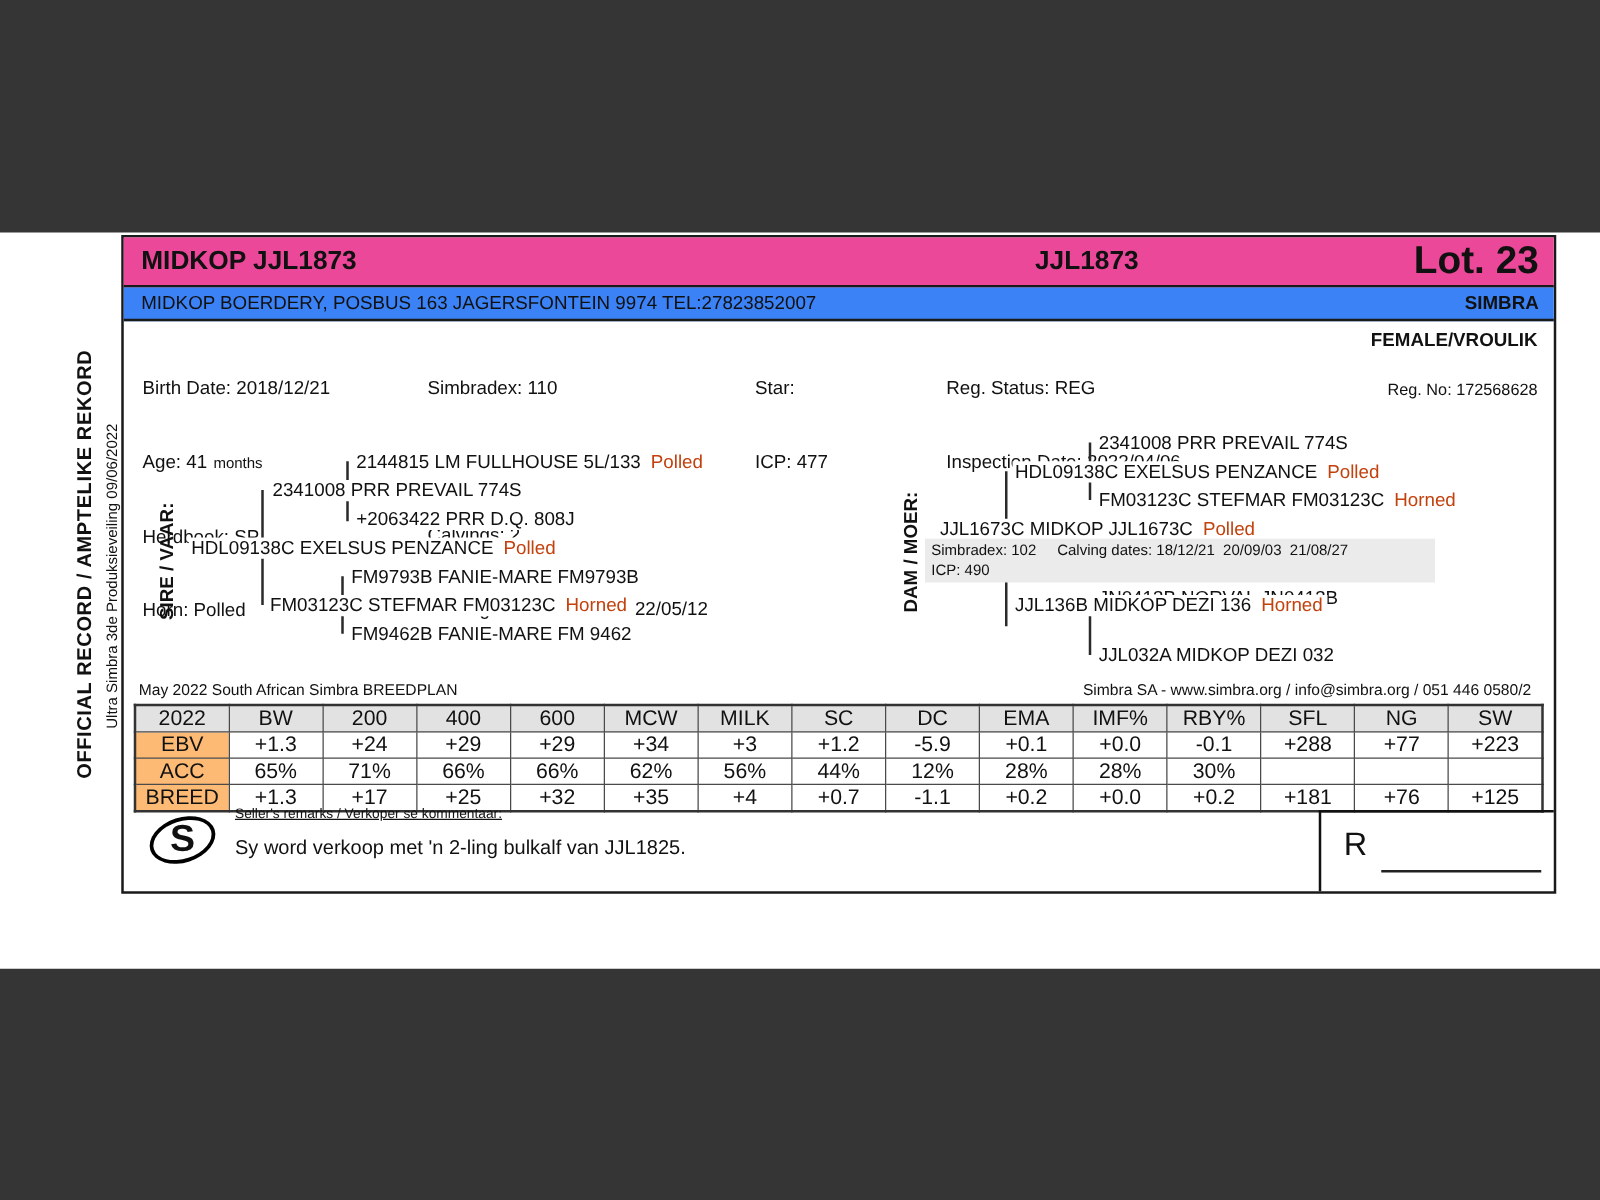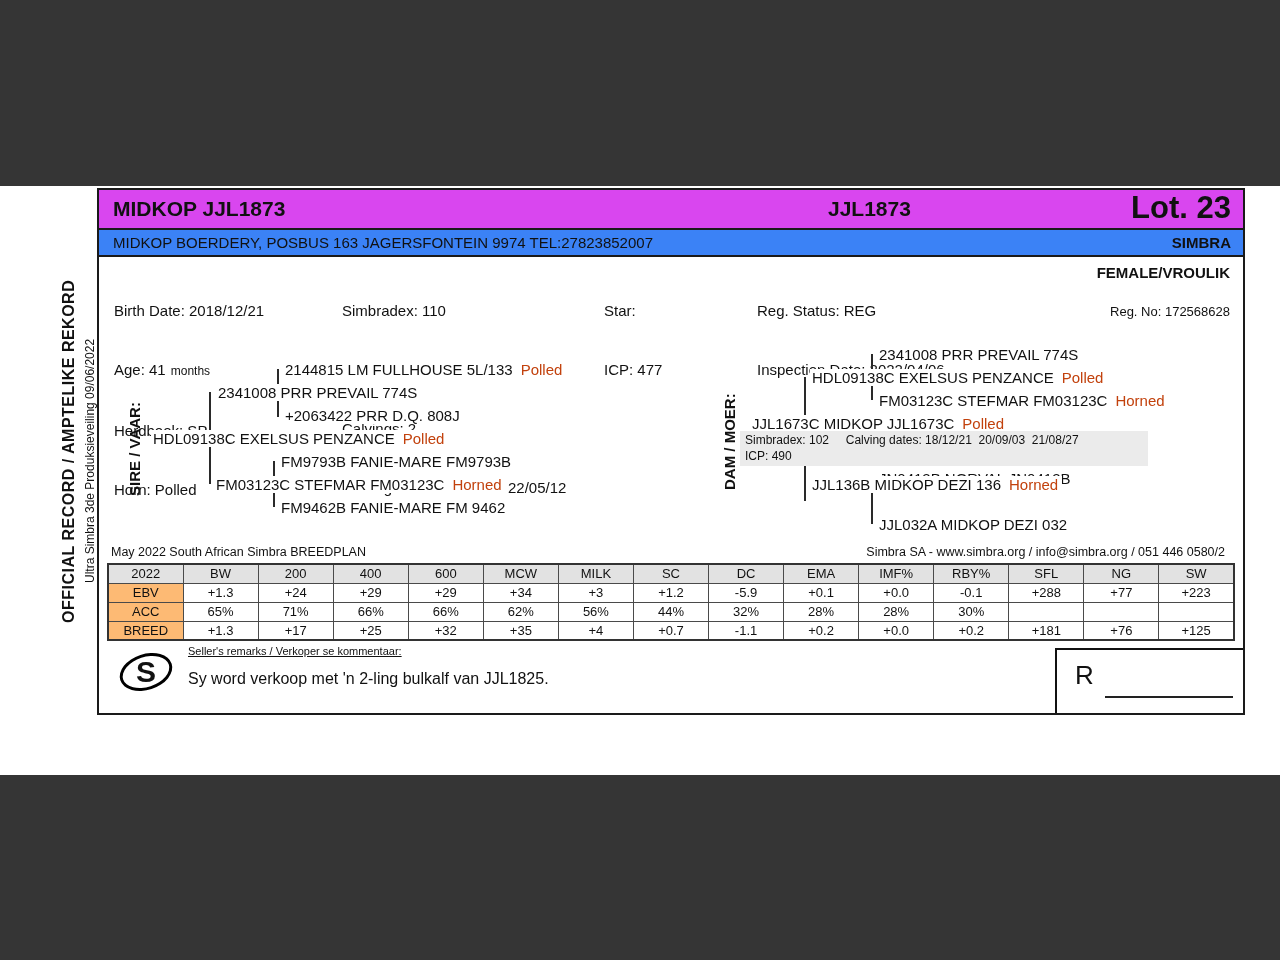--- a/index.html
+++ b/index.html
@@ -13,21 +13,21 @@
   
   .side-text { position:absolute; writing-mode:vertical-rl; transform:rotate(180deg);
                display:flex; align-items:center; justify-content:center; white-space:nowrap; }
   .side-official { left:58px; top:268px; height:366px; width:22px; font-size:16px; font-weight:bold; letter-spacing:0.5px; }
   .side-sale { left:82px; top:288px; height:346px; width:15px; font-size:12px; }
 
   
   .card { position:absolute; left:97px; top:188px; width:1148px; height:527px;
           background:#ffffff; border:2px solid #1a1a1a; }
 
-  .title-row { position:absolute; left:0; top:0; width:100%; height:40px; background:#d946ef; border-bottom:2px solid #1a1a1a; }
+  .title-row { position:absolute; left:0; top:0; width:100%; height:40px; background:#ec4899; border-bottom:2px solid #1a1a1a; }
   .animal-name { position:absolute; left:14px; top:0; line-height:38px; font-size:21px; font-weight:bold; }
   .tag-number  { position:absolute; left:729px; top:0; line-height:38px; font-size:21px; font-weight:bold; }
   .lot         { position:absolute; right:12px; top:-2px; line-height:40px; font-size:31px; font-weight:bold; }
 
   .addr-row { position:absolute; left:0; top:40px; width:100%; height:27px; background:#3b82f6; border-bottom:2px solid #1a1a1a; }
   .addr  { position:absolute; left:14px; line-height:25px; font-size:15px; }
   .breed { position:absolute; right:12px; line-height:25px; font-size:15px; font-weight:bold; }
 
   .info-col { position:absolute; top:72px; font-size:15px; line-height:19.6px; white-space:pre; }
   .col1 { left:15px; } .col2 { left:243px; } .col3 { left:505px; } .col4 { left:658px; }
@@ -62,21 +62,21 @@
 
   .dam-band { position:absolute; left:641px; top:241px; width:408px; height:35px;
               background:#ebebeb; z-index:2; font-size:12px;padding-left:30px; }
   .dam-band .bl1 { position:absolute; left:5px; top:2px; white-space:pre; }
   .dam-band .bl2 { position:absolute; left:5px; top:18px; white-space:pre; }
 
   
   .bp-caption-left  { position:absolute; left:12px;  top:355px; font-size:12.5px; }
   .bp-caption-right { position:absolute; right:18px; top:355px; font-size:12.5px; }
   table.bp { position:absolute; left:8px; top:373px; width:1128px; border-collapse:collapse;
-             table-layout:fixed; font-size:13px; border:2px solid #333; }
+             table-layout:fixed; font-size:17px; border:2px solid #333; }
   .bp th, .bp td { border:1px solid #4a4a4a; text-align:center; height:19px; padding:0; font-weight:normal; }
   .bp thead th { background:#e2e2e2; }
   .bp td.rowlabel { background:#fdba74; }
 
   
   .s-logo { position:absolute; left:20px; top:464px; width:54px; height:36px;
             border:3px solid #000; border-radius:50%; transform:rotate(-18deg);
             display:flex; align-items:center; justify-content:center; }
   .s-logo span { font-size:30px; font-weight:bold; transform:rotate(18deg); line-height:1; }
   .remarks-heading { position:absolute; left:89px; top:455px; font-size:11px; text-decoration:underline; }
@@ -202,21 +202,21 @@
         </tr>
         <tr>
           <td class="rowlabel">ACC</td>
           <td>65%</td>
           <td>71%</td>
           <td>66%</td>
           <td>66%</td>
           <td>62%</td>
           <td>56%</td>
           <td>44%</td>
-          <td>32%</td>
+          <td>12%</td>
           <td>28%</td>
           <td>28%</td>
           <td>30%</td>
           <td></td>
           <td></td>
           <td></td>
         </tr>
         <tr>
           <td class="rowlabel">BREED</td>
           <td>+1.3</td>

